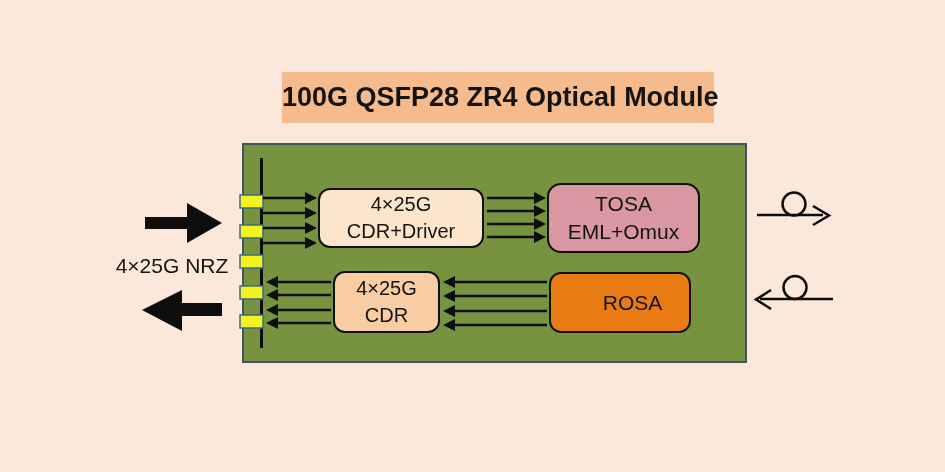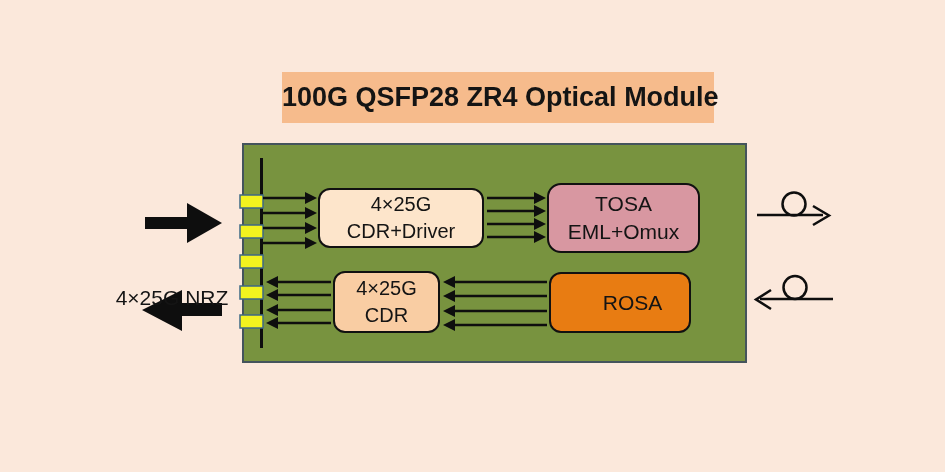--- a/index.html
+++ b/index.html
@@ -29,21 +29,21 @@
   }
   .block .bl{font-size:21px;line-height:28px;white-space:nowrap;}
   .block-cdr-driver{left:318px;top:188px;width:166px;height:60px;border-radius:12px;background:var(--cdr-driver-fill);}
   .block-cdr-driver .bl{font-size:20px;line-height:27px;}
   .block-tosa{left:547px;top:183px;width:153px;height:70px;border-radius:14px;background:var(--tosa-fill);}
   .block-cdr{left:333px;top:271px;width:107px;height:62px;border-radius:12px;background:var(--cdr-fill);}
   .block-cdr .bl{font-size:20px;line-height:27px;}
   .block-rosa{left:549px;top:272px;width:142px;height:61px;border-radius:12px;background:var(--rosa-fill);padding-left:25px;}
   .nrz-label{
     position:absolute;left:102px;top:252px;width:140px;height:27px;
-    font-size:21px;line-height:27px;text-align:center;color:#141414;white-space:nowrap;margin-top:32px;
+    font-size:21px;line-height:27px;text-align:center;color:#141414;white-space:nowrap;
   }
   
   .ink{stroke:var(--line-black);}
   .fill-ink{fill:var(--line-black);}
   .flow{stroke:var(--line-black);stroke-width:2.5;}
   .pad{fill:var(--pad-fill);stroke:var(--pad-border);stroke-width:1.5;}
   .open{fill:none;stroke:var(--line-black);stroke-width:2.5;}
 </style>
 </head>
 <body>

